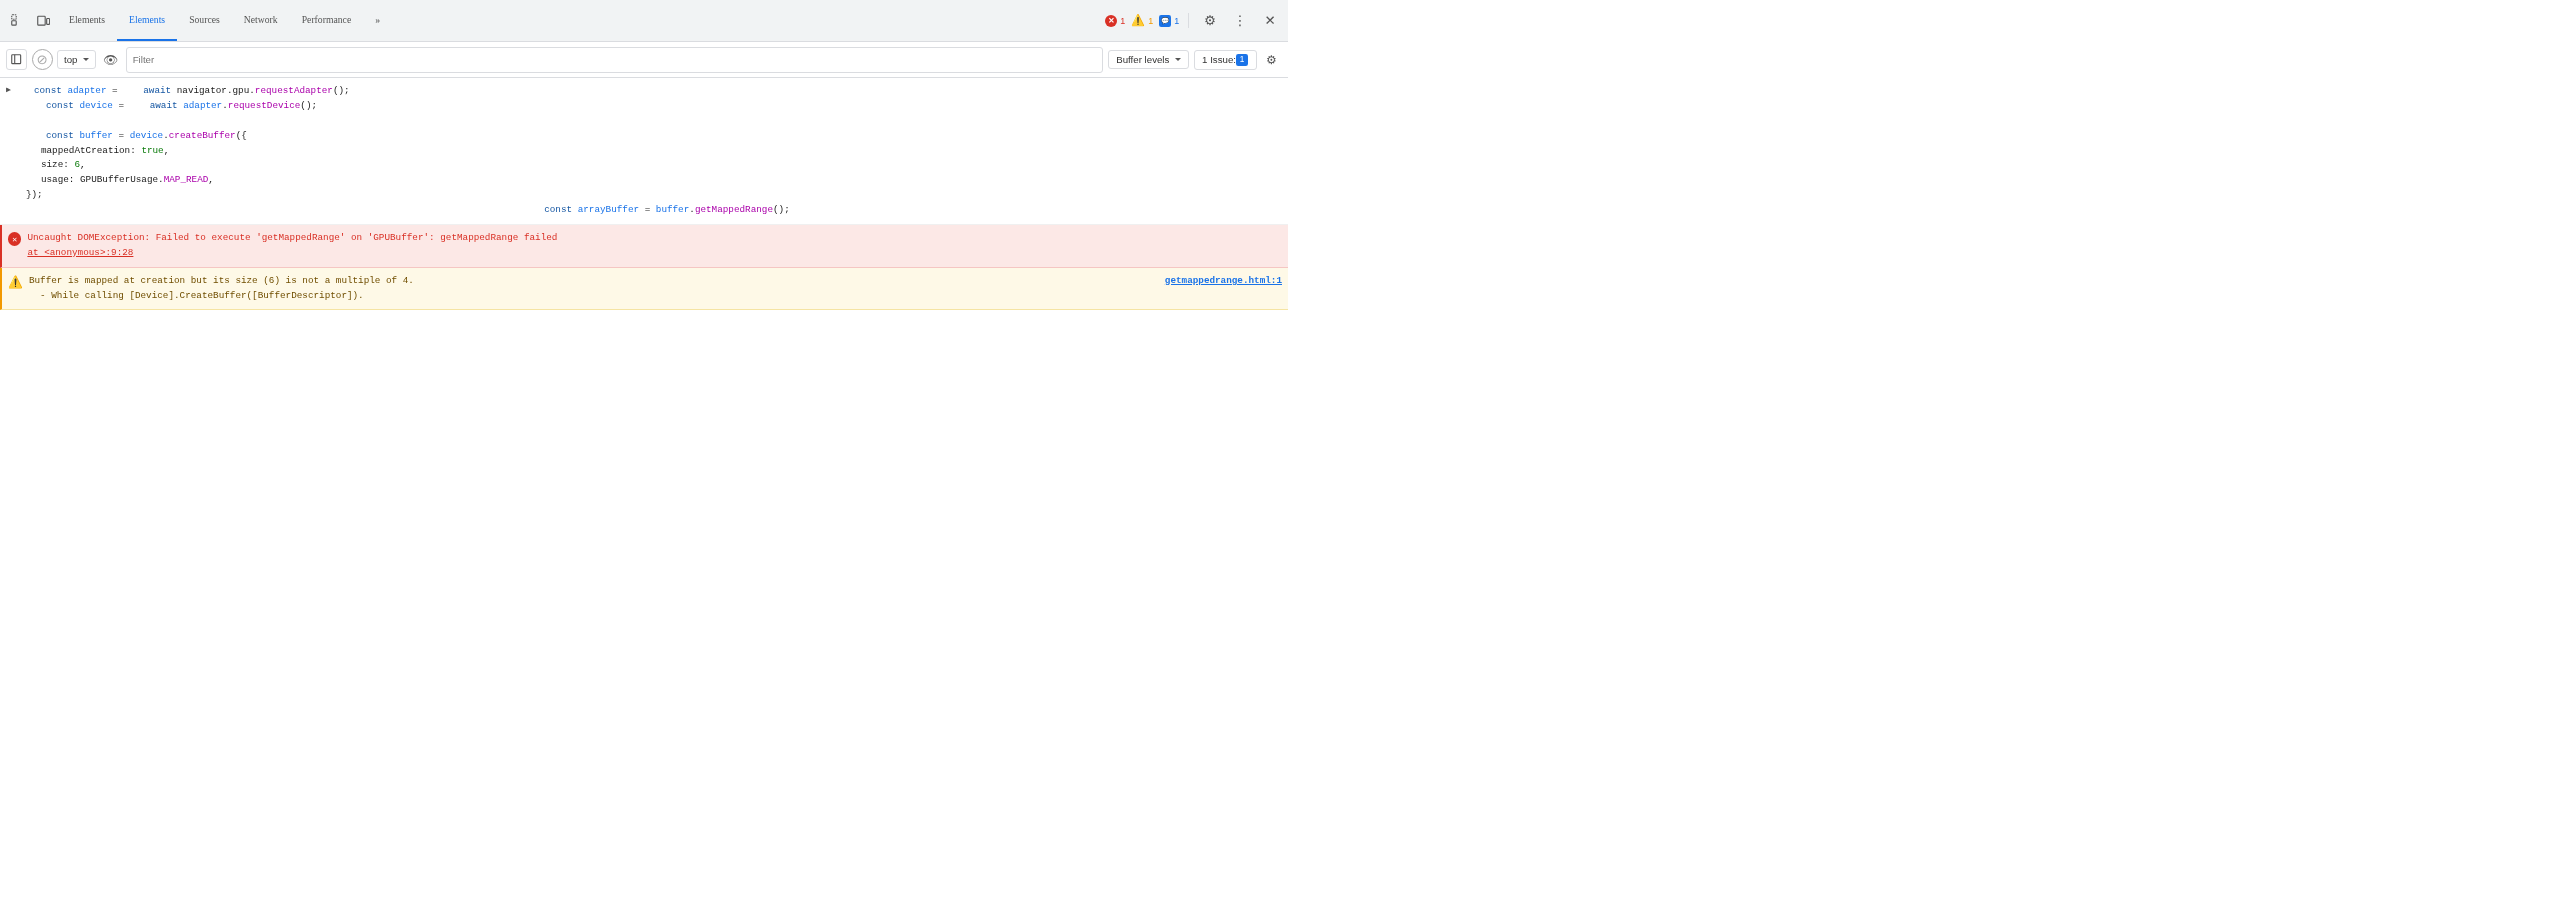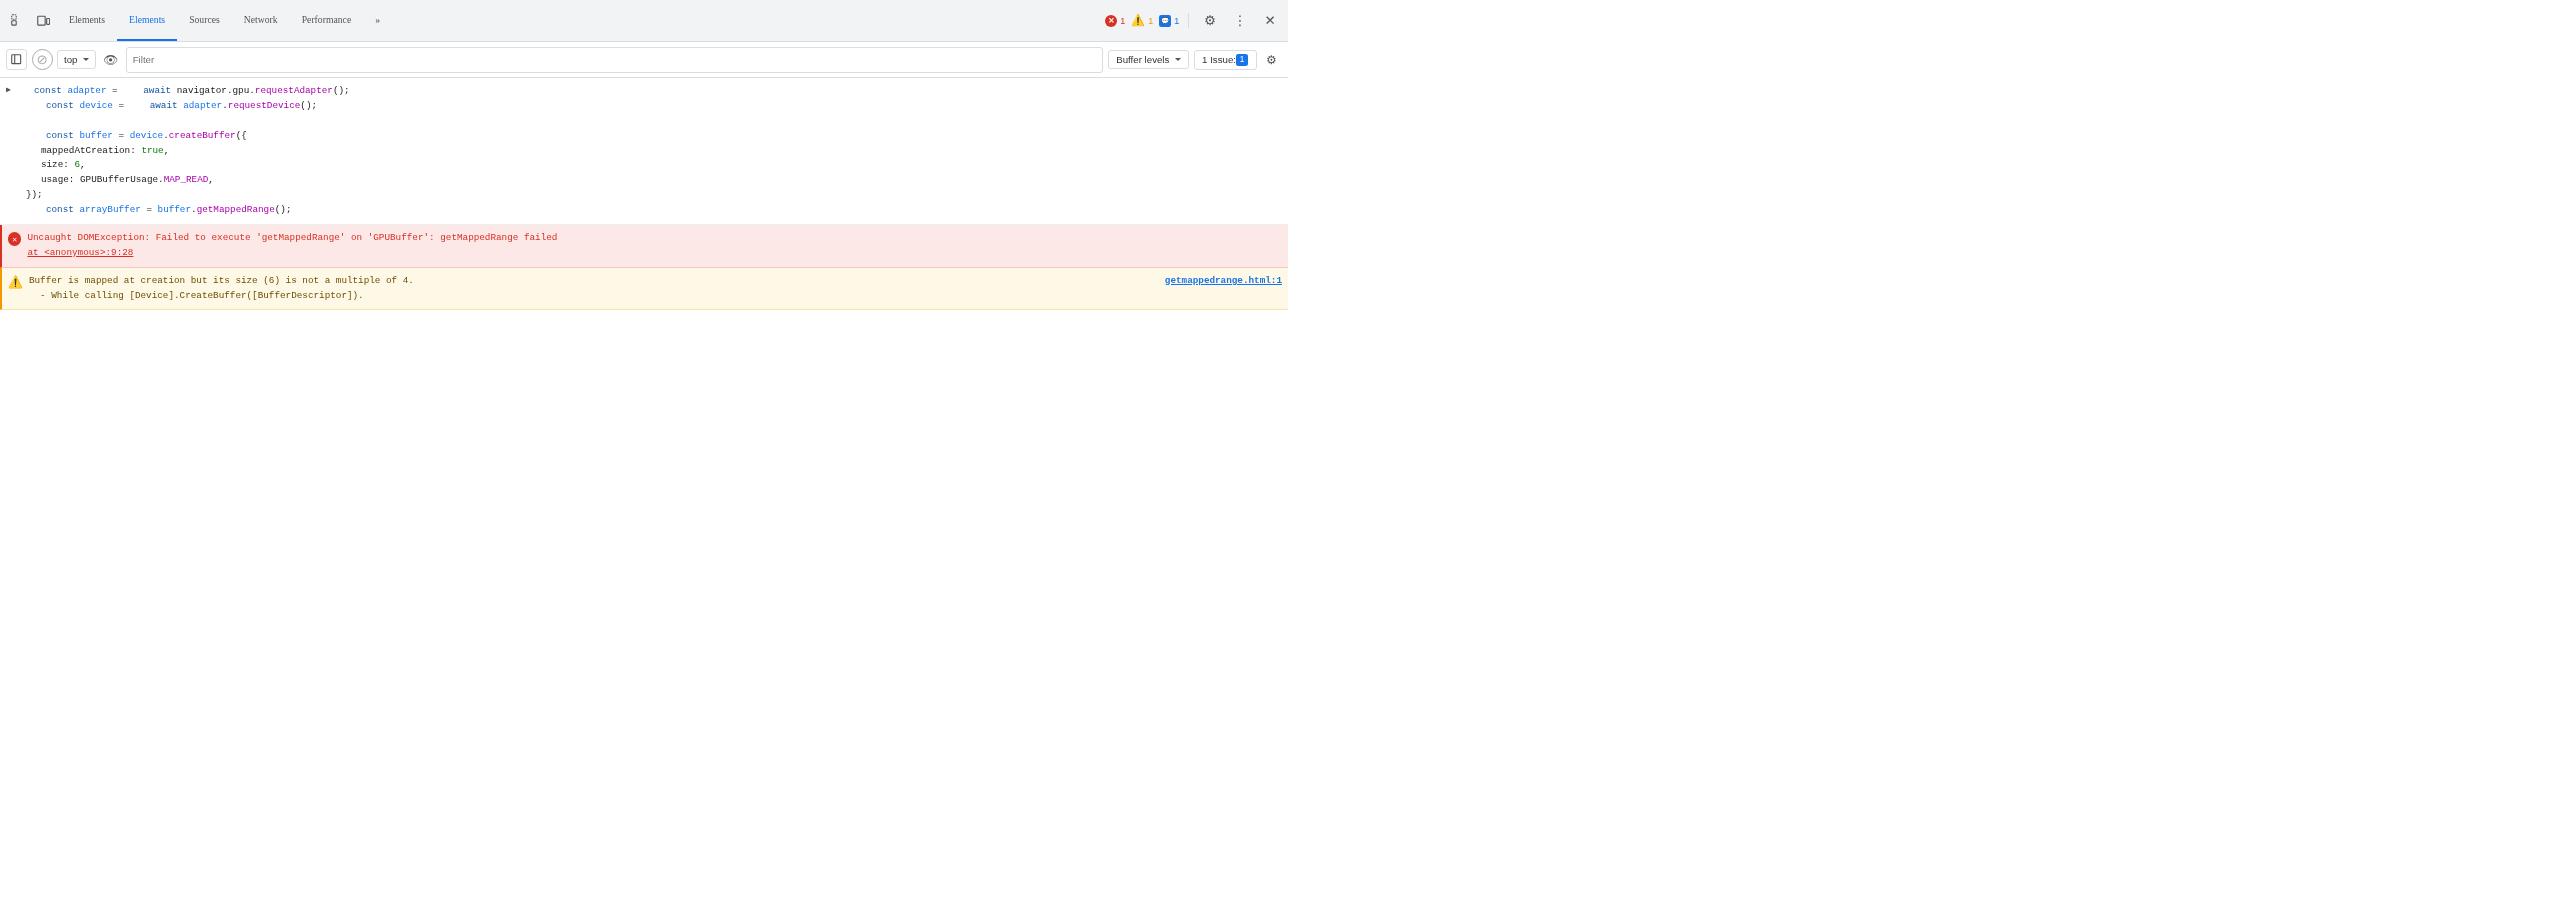--- a/index.html
+++ b/index.html
@@ -423,21 +423,21 @@
       </span>
       <span class="code-line" style="padding-left:27px;">
         <span class="var-black">size: </span><span class="val-green">6</span><span class="var-black">,</span>
       </span>
       <span class="code-line" style="padding-left:27px;">
         <span class="var-black">usage: </span><span class="var-black">GPUBufferUsage.</span><span class="kw-purple">MAP_READ</span><span class="var-black">,</span>
       </span>
       <span class="code-line" style="padding-left:12px;">
         <span class="var-black">});</span>
       </span>
-      <span class="code-line" style="padding-left:12px;">
+      <span class="code-line" style="padding-left:12px;text-align:center;">
         <span class="kw-blue">const </span><span class="val-blue">arrayBuffer</span><span class="var-black"> = </span><span class="val-blue">buffer</span><span class="var-black">.</span><span class="kw-purple">getMappedRange</span><span class="var-black">();</span>
       </span>
     </div>
   </div>
 
   <div class="error-entry">
     <div class="error-icon">
       <div class="icon-circle-x" style="width:13.4px;height:13.4px;font-size:8.2px;">✕</div>
     </div>
     <div class="error-text">

